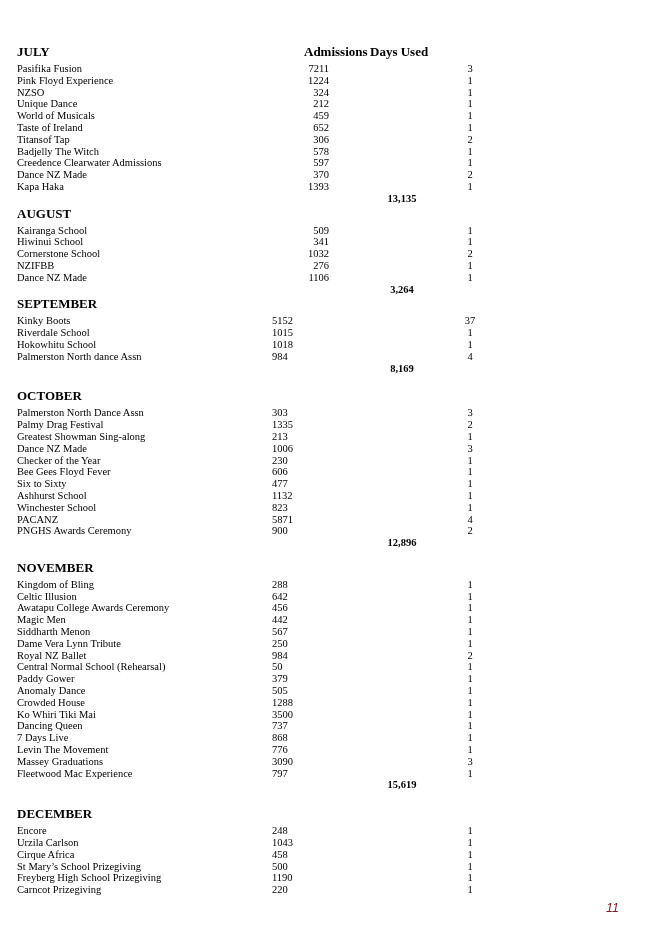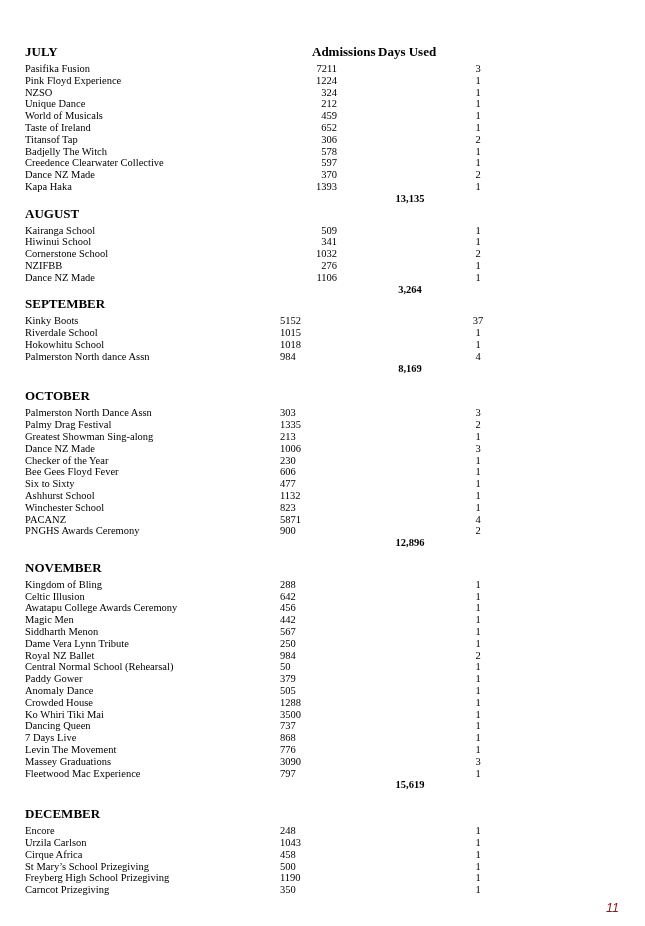--- a/index.html
+++ b/index.html
@@ -7,21 +7,21 @@
     width: 645px;
     height: 926px;
     background: #ffffff;
     color: #000000;
     font-family: "Liberation Serif", "DejaVu Serif", serif;
     position: relative;
     overflow: hidden;
   }
   .content {
     position: absolute;
-    left: 25px;
+    left: 17px;
     top: 45px;
     width: 481px;
   }
   .month-section { }
   .m1, .m2 { margin-top: 2px; }
   .m3 { margin-top: 15px; }
   .m4 { margin-top: 12px; }
   .m5 { margin-top: 16px; }
 
   .month-header {
@@ -121,21 +121,21 @@
     <span class="spacer"></span>
     <span class="days">2</span>
   </div>
         <div class="row">
     <span class="name">Badjelly The Witch</span>
     <span class="adm">578</span>
     <span class="spacer"></span>
     <span class="days">1</span>
   </div>
         <div class="row">
-    <span class="name">Creedence Clearwater Collective</span>
+    <span class="name">Creedence Clearwater Admissions</span>
     <span class="adm">597</span>
     <span class="spacer"></span>
     <span class="days">1</span>
   </div>
         <div class="row">
     <span class="name">Dance NZ Made</span>
     <span class="adm">370</span>
     <span class="spacer"></span>
     <span class="days">2</span>
   </div>
@@ -452,21 +452,21 @@
     <span class="days">1</span>
   </div>
         <div class="row">
     <span class="name">Freyberg High School Prizegiving</span>
     <span class="adm">1190</span>
     <span class="spacer"></span>
     <span class="days">1</span>
   </div>
         <div class="row">
     <span class="name">Carncot Prizegiving</span>
-    <span class="adm">350</span>
+    <span class="adm">220</span>
     <span class="spacer"></span>
     <span class="days">1</span>
   </div>
       </div>
 
   </div>
   </div>
 
 <div class="page-num">11</div>
 

